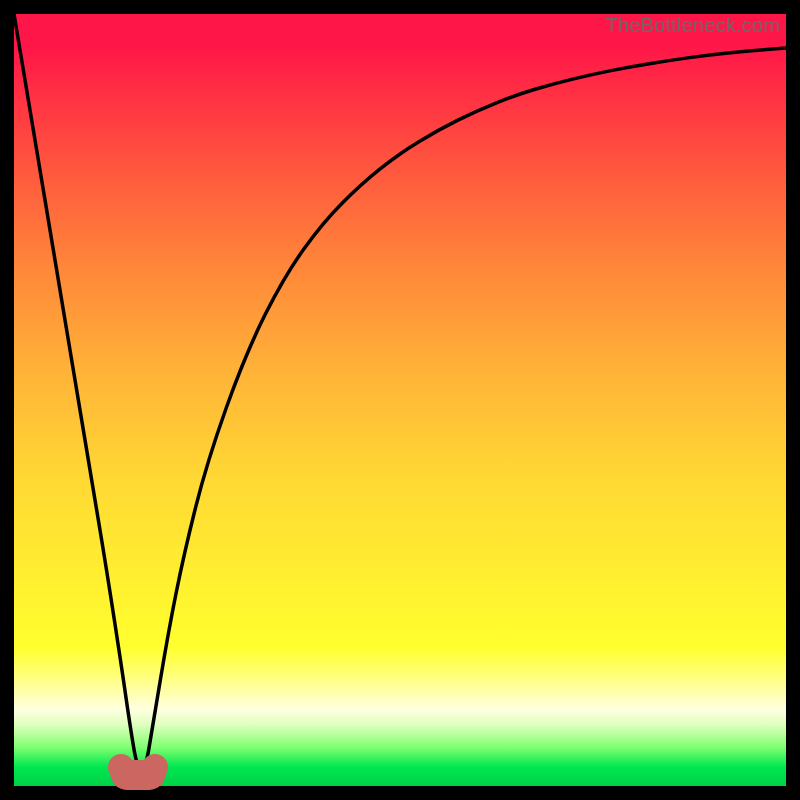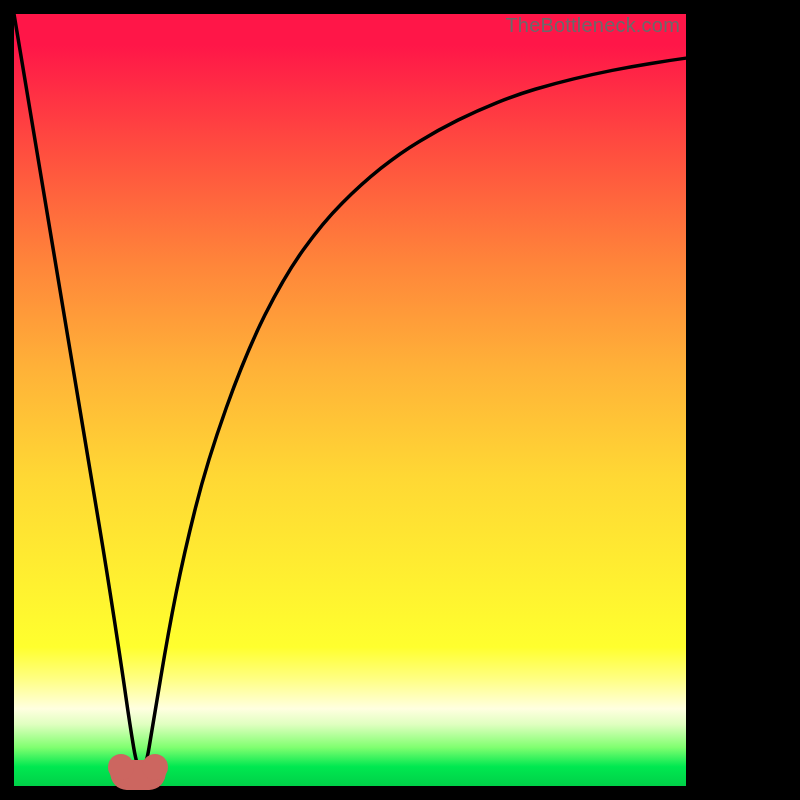--- a/index.html
+++ b/index.html
@@ -7,21 +7,21 @@
     width: 800px;
     height: 800px;
     background: #000;
     position: relative;
     overflow: hidden;
   }
   .plot-area {
     position: absolute;
     left: 14px;
     top: 14px;
-    width: 672px;
+    width: 772px;
     height: 772px;
     background: linear-gradient(to bottom,
       #ff1648 0%,
       #ff1648 4%,
       #ff4f3f 18%,
       #ff843a 32%,
       #ffb238 46%,
       #ffd834 60%,
       #fff130 74%,
       #ffff2e 82%,

